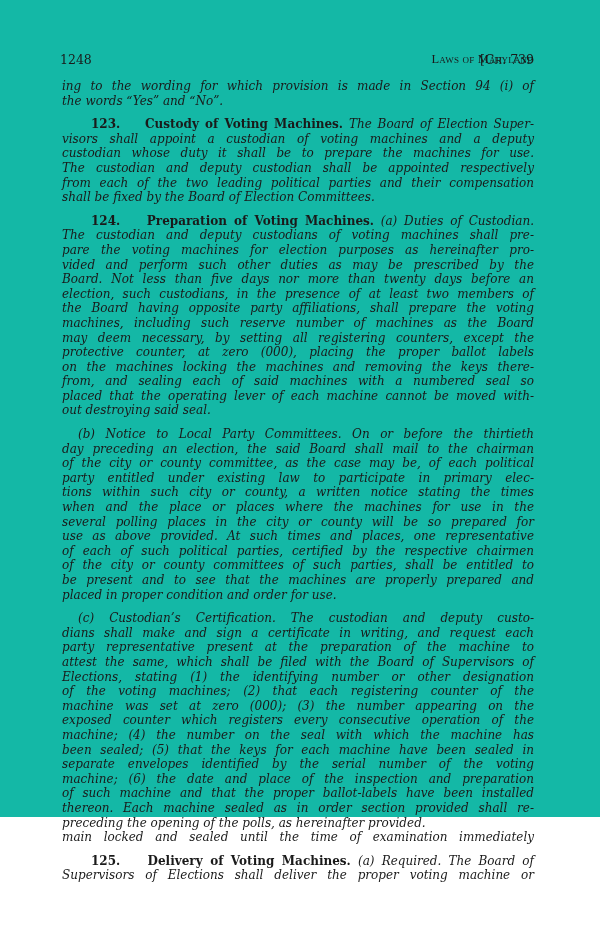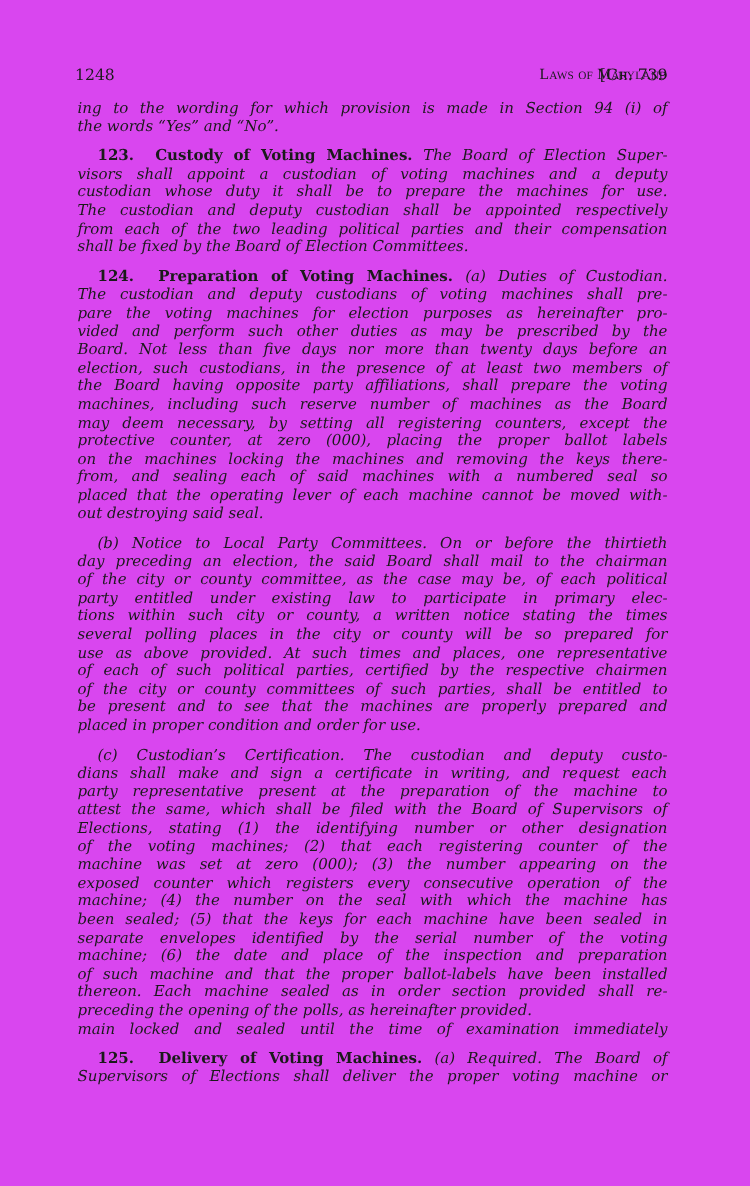--- a/index.html
+++ b/index.html
@@ -1,29 +1,29 @@
 <!DOCTYPE html>
 <html><head>
 <meta charset="utf-8">
 <style>
   html, body { margin: 0; padding: 0; background: #ffffff; }
   body { width: 600px; height: 949px; position: relative; overflow: hidden; }
-  .page { position: absolute; left: 0; top: 0; width: 600px; height: 949px; background: #d946ef; color: #1a1a1a; }
+  .page { position: absolute; left: 0; top: 0; width: 600px; height: 817px; background: #14b8a6; color: #1a1a1a; }
   .running-head { position: absolute; left: 60px; top: 52px; width: 474px; height: 18px;
     font-family: "DejaVu Serif", "Liberation Serif", serif; font-size: 12.5px; }
   .running-head .pg { position: absolute; left: 0; top: 0; }
   .running-head .title { position: absolute; left: 9px; right: 0; top: 0; text-align: right; font-variant: small-caps; letter-spacing: 0.2px; font-family: Liberation Serif, serif; }
   .running-head .ch { position: absolute; right: 0; top: 0; font-variant: small-caps; }
   .body { position: absolute; left: 62px; top: 79px; width: 472px;
     font-family: "DejaVu Serif", "Liberation Serif", serif; font-size: 12px; line-height: 14.6px; }
   .body p { margin: 0 0 9px 0; text-align: justify; font-style: italic; }
   .body .line { display: block; text-align: justify; text-align-last: justify; white-space: nowrap; }
   .body .line.last { text-align-last: left; }
   .body .ind { text-indent: 16px; }
-  .sec-num, .sec-head { font-style: normal; font-weight: bold; }
+  .sec-num, .sec-head { font-style: normal; font-weight: bold; margin-left: 13px; }
 </style>
 </head>
 <body>
 
 <div class="page">
 
   <div class="running-head">
     <span class="pg">1248</span>
     <span class="title">Laws of Maryland</span>
     <span class="ch">[Ch. 739</span>
@@ -61,20 +61,21 @@
       <span class="line">placed that the operating lever of each machine cannot be moved with-</span>
       <span class="line last">out destroying said seal.</span>
     </p>
 
     <p>
       <span class="line ind">(b) Notice to Local Party Committees.  On or before the thirtieth</span>
       <span class="line">day preceding an election, the said Board shall mail to the chairman</span>
       <span class="line">of the city or county committee, as the case may be, of each political</span>
       <span class="line">party entitled under existing law to participate in primary elec-</span>
       <span class="line">tions within such city or county, a written notice stating the times</span>
+      <span class="line">when and the place or places where the machines for use in the</span>
       <span class="line">several polling places in the city or county will be so prepared for</span>
       <span class="line">use as above provided.  At such times and places, one representative</span>
       <span class="line">of each of such political parties, certified by the respective chairmen</span>
       <span class="line">of the city or county committees of such parties, shall be entitled to</span>
       <span class="line">be present and to see that the machines are properly prepared and</span>
       <span class="line last">placed in proper condition and order for use.</span>
     </p>
 
     <p>
       <span class="line ind">(c) Custodian’s Certification.  The custodian and deputy custo-</span>

